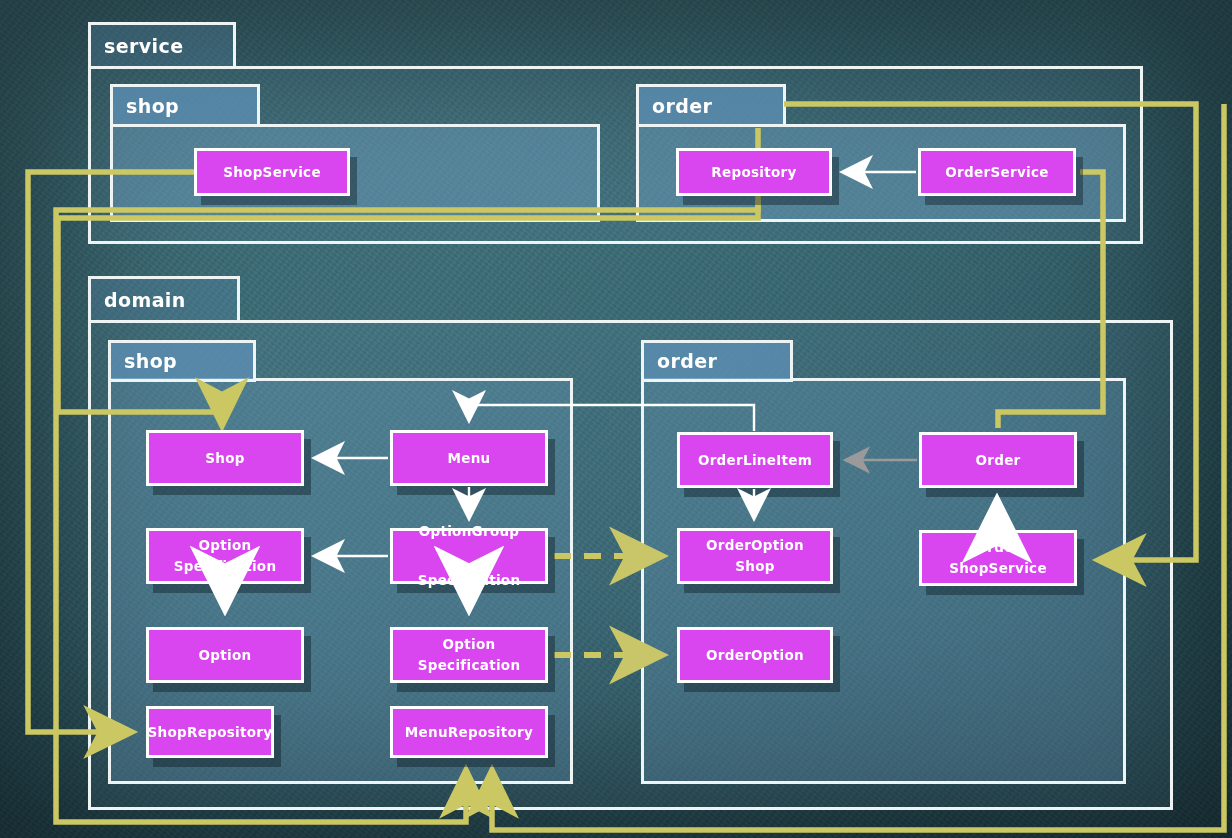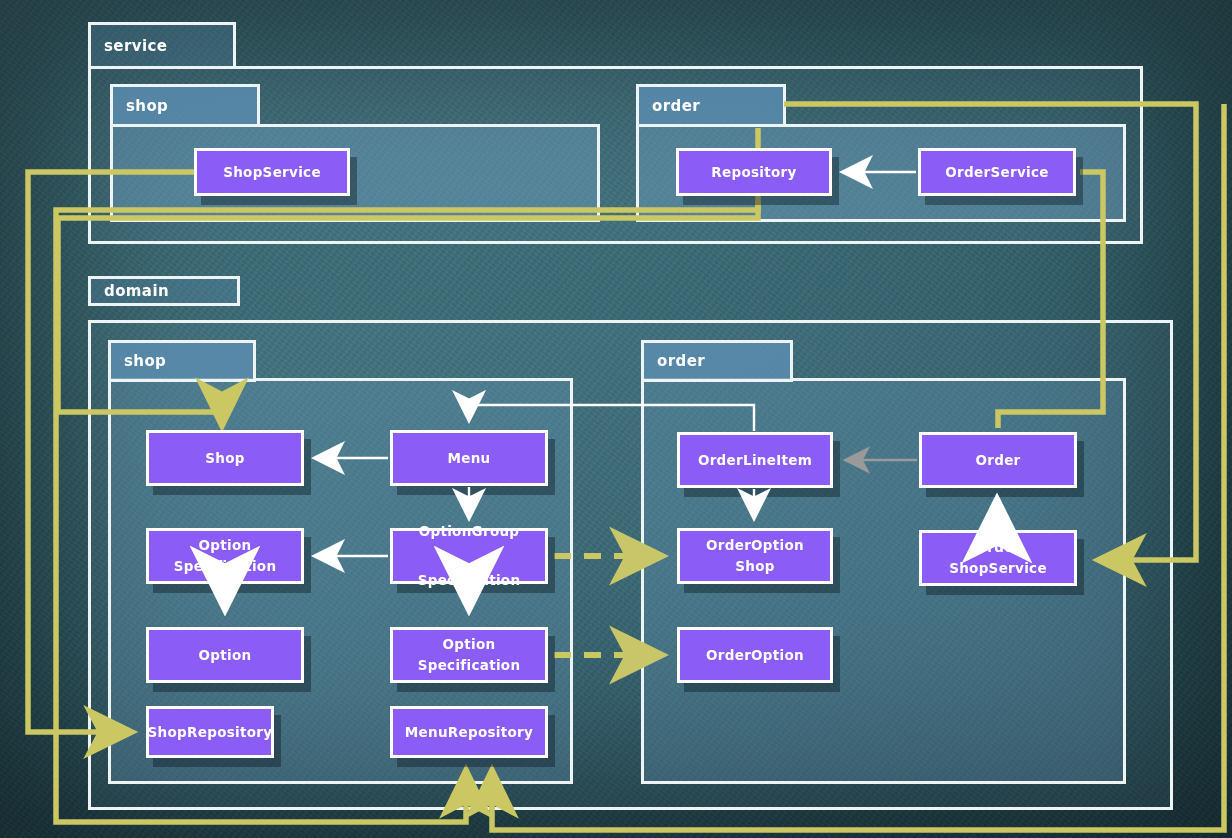--- a/index.html
+++ b/index.html
@@ -32,29 +32,29 @@
 
   
   .pkg{position:absolute;border:3px solid #eef3f4;box-sizing:border-box;}
   .pkg.outer{background:rgba(120,170,195,.10);}
   .pkg.inner{background:rgba(108,158,190,.46);}
   .pkg.inner2{background:rgba(106,156,190,.30);}
   .tab{
     position:absolute;border:3px solid #eef3f4;box-sizing:border-box;
     color:#ffffff;font-weight:700;letter-spacing:.4px;
     display:flex;align-items:center;padding-left:13px;
-    font-size:15px;
+    font-size:19px;
   }
   .tab.lit{background:rgba(92,142,180,.80);}
   .tab.dim{background:rgba(90,140,175,.30);}
 
   
   .node{
     position:absolute;box-sizing:border-box;
-    background:#8b5cf6;border:3px solid #ffffff;
+    background:#d946ef;border:3px solid #ffffff;
     color:#ffffff;font-size:13.5px;font-weight:700;
     display:flex;flex-direction:column;align-items:center;justify-content:center;
     text-align:center;line-height:1.55;letter-spacing:.3px;
     box-shadow:7px 9px 0 rgba(12,26,34,.42);
     z-index:6;
   }
   .node span{display:block;}
 
   svg.lay{position:absolute;left:0;top:0;width:1232px;height:838px;overflow:visible;}
   svg.under{z-index:3;}
@@ -76,21 +76,21 @@
   <div class="tab lit" style="left:110px;top:84px;width:150px;height:43px;">
     <span>shop</span>
   </div>
 
   <div class="pkg inner" style="left:636px;top:124px;width:490px;height:98px;"></div>
   <div class="tab lit" style="left:636px;top:84px;width:150px;height:43px;">
     <span>order</span>
   </div>
 
   <div class="pkg outer" style="left:88px;top:320px;width:1085px;height:490px;"></div>
-  <div class="tab dim" style="left:88px;top:276px;width:152px;height:30px;">
+  <div class="tab dim" style="left:88px;top:276px;width:152px;height:47px;">
     <span>domain</span>
   </div>
 
   <div class="pkg inner2" style="left:108px;top:378px;width:465px;height:406px;"></div>
   <div class="tab lit" style="left:108px;top:340px;width:148px;height:42px;">
     <span>shop</span>
   </div>
 
   <div class="pkg inner2" style="left:641px;top:378px;width:485px;height:406px;"></div>
   <div class="tab lit" style="left:641px;top:340px;width:152px;height:42px;">

